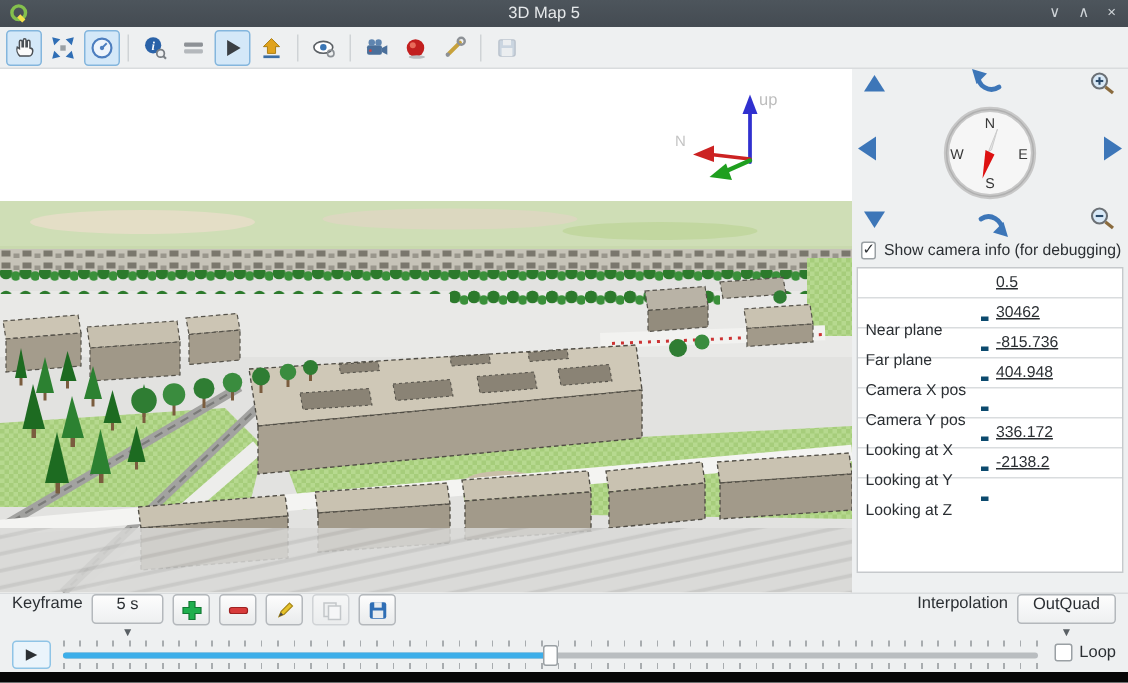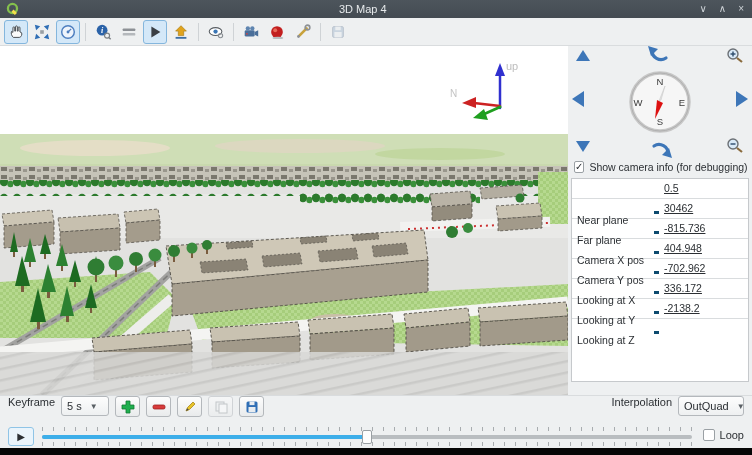--- a/index.html
+++ b/index.html
@@ -32,21 +32,21 @@
     font-size:10px;line-height:10px;text-align:center;color:#2b2f33;}
   .caminfo-label{font-size:10.5px;color:#2b2f33;white-space:nowrap;text-align:center;}
   .camtable{margin:2px 3px 0 3px;background:#fff;border:1px solid #c6c9cc;height:204px;flex:0 0 204px;overflow:hidden;}
   .camrow{display:flex;height:20px;border-bottom:1px solid #d9dcde;font-size:10.5px;color:#2b2f33;}
   .camrow .c1{width:87px;border-right:5px solid #0c4a6e;padding:3px 0 0 5px;margin-top:32px;}
   .camrow .c2{flex:1;padding:3px 0 0 5px;text-decoration:underline;}
   
   .kfbar{height:29px;flex:0 0 29px;background:#eef0f1;border-top:1px solid #d9dcde;
     display:flex;align-items:flex-start;padding:0 8px;font-size:11px;color:#2b2f33;gap:6px;}
   .combo{height:20px;background:linear-gradient(#fdfdfd,#eef0f1);border:1px solid #b4b8bc;border-radius:3px;
-    display:flex;align-items:center;padding:0 5px;gap:8px;font-size:11px;color:#2b2f33;}
+    display:flex;align-items:center;padding:0 5px;gap:8px;font-size:11px;color:#2b2f33;flex-direction:column;}
   .combo .arr{font-size:8px;color:#5a6065;}
   .kbtn{width:25px;height:21px;background:linear-gradient(#fdfdfd,#e9ebec);border:1px solid #b4b8bc;border-radius:3px;
     display:flex;align-items:center;justify-content:center;}
   .kbtn.disabled{opacity:.5;}
   .spacer{flex:1;}
   
   .playerbar{height:24px;flex:0 0 24px;background:#eef0f1;display:flex;align-items:center;padding:0 8px;gap:8px;}
   .playbtn{width:26px;height:19px;background:#eaf4fb;border:1px solid #8fc4e6;border-radius:3px;
     display:flex;align-items:center;justify-content:center;font-size:10px;color:#2b2f33;}
   .slider{position:relative;flex:1;height:19px;}
@@ -64,21 +64,21 @@
 </head>
 <body>
 
 <div class="window">
 
   <div class="titlebar">
     <svg class="logo" viewBox="0 0 16 16">
       <circle cx="7.4" cy="7.4" r="5.2" fill="none" stroke="#84c04d" stroke-width="2.6"></circle>
       <rect x="8.6" y="8.6" width="5.5" height="3.4" fill="#f4e04a" transform="rotate(45 8.6 8.6)"></rect>
     </svg>
-    <span class="title">3D Map 4</span>
+    <span class="title">3D Map 5</span>
     <span class="winbtns">
       <span class="winbtn">∨</span>
       <span class="winbtn">∧</span>
       <span class="winbtn">×</span>
     </span>
   </div>
 
   <div class="toolbar">
     <div class="tbtn pressed">
       <svg width="18" height="18" viewBox="0 0 20 20">
@@ -397,21 +397,20 @@
         <div class="camrow">
             <div class="c1">Camera X pos</div>
             <div class="c2">-815.736</div>
           </div>
         <div class="camrow">
             <div class="c1">Camera Y pos</div>
             <div class="c2">404.948</div>
           </div>
         <div class="camrow">
             <div class="c1">Looking at X</div>
-            <div class="c2">-702.962</div>
           </div>
         <div class="camrow">
             <div class="c1">Looking at Y</div>
             <div class="c2">336.172</div>
           </div>
         <div class="camrow">
             <div class="c1">Looking at Z</div>
             <div class="c2">-2138.2</div>
           </div>
       </div>

